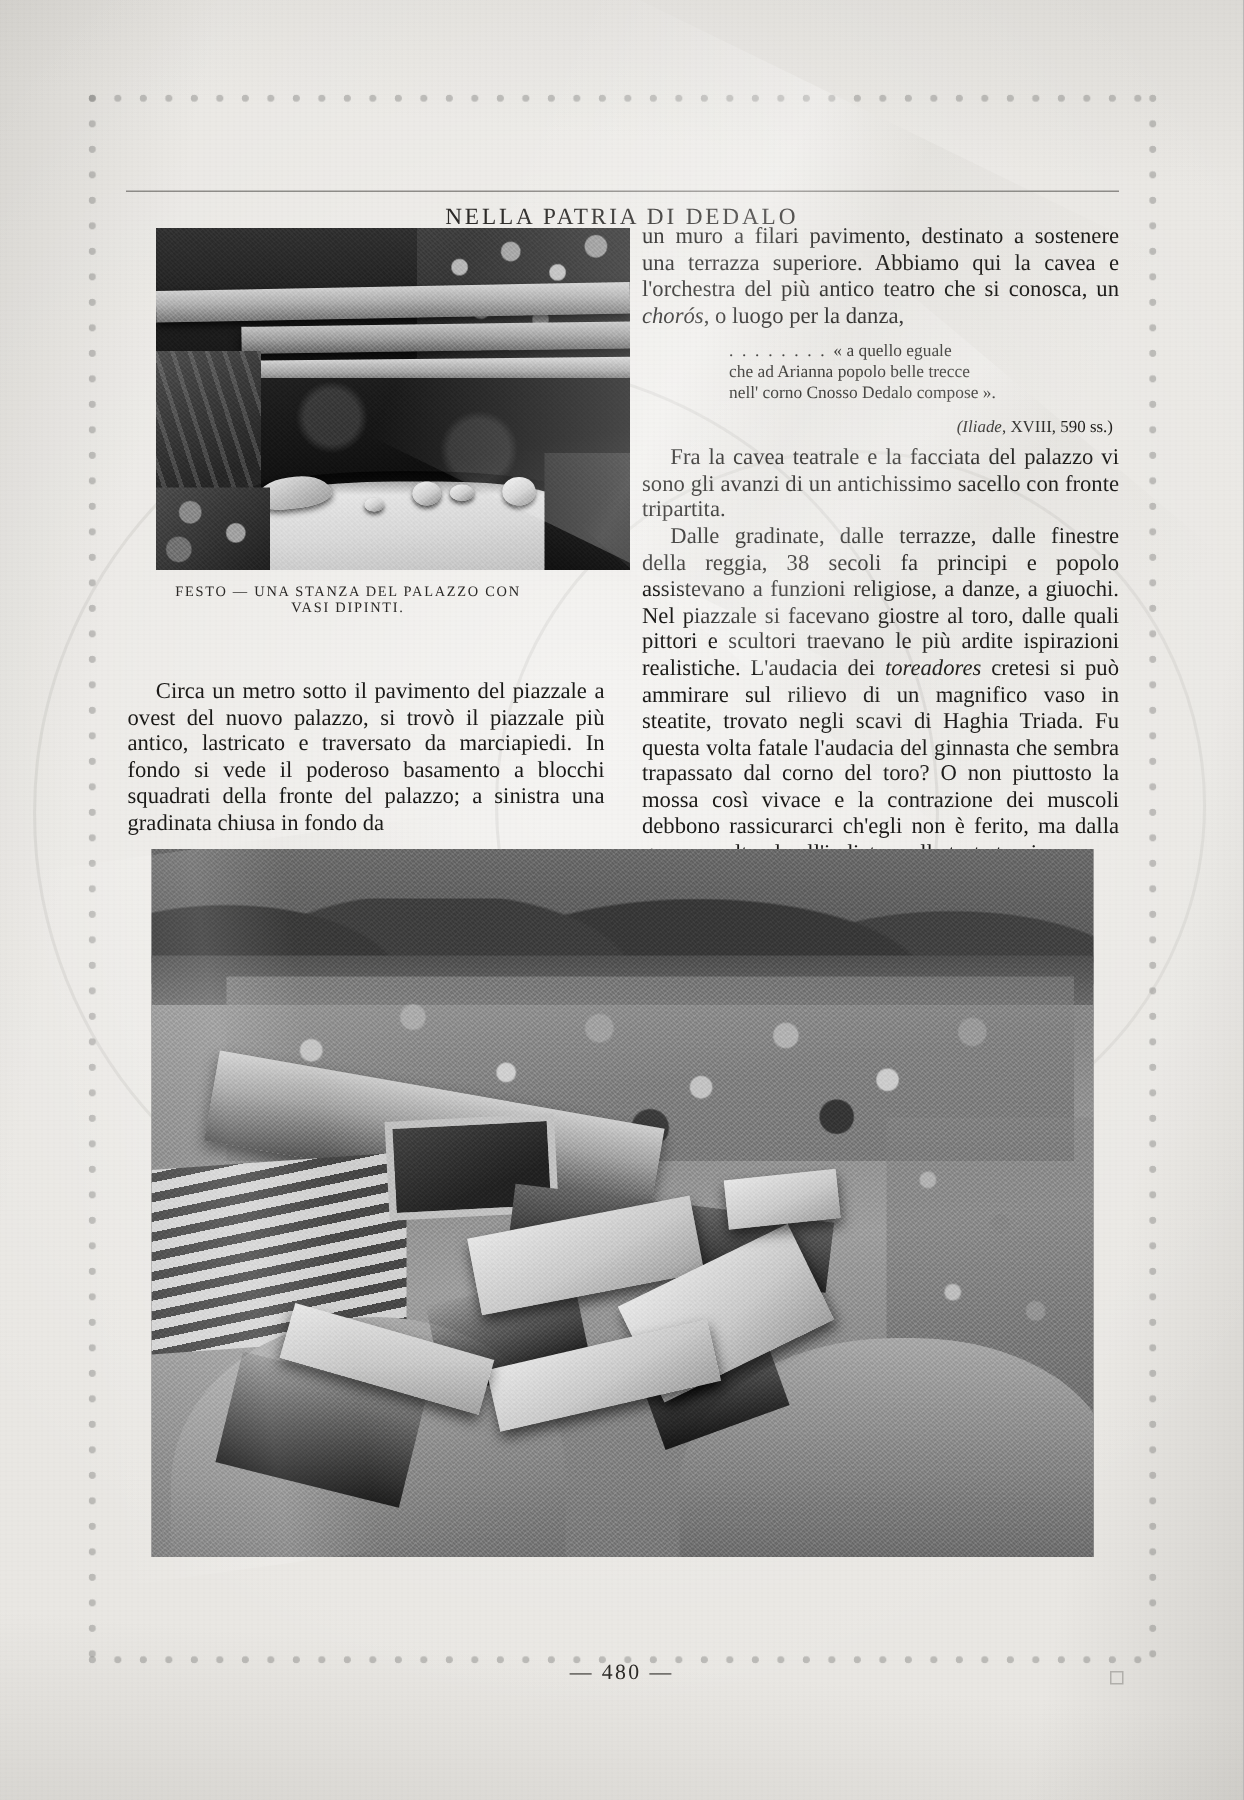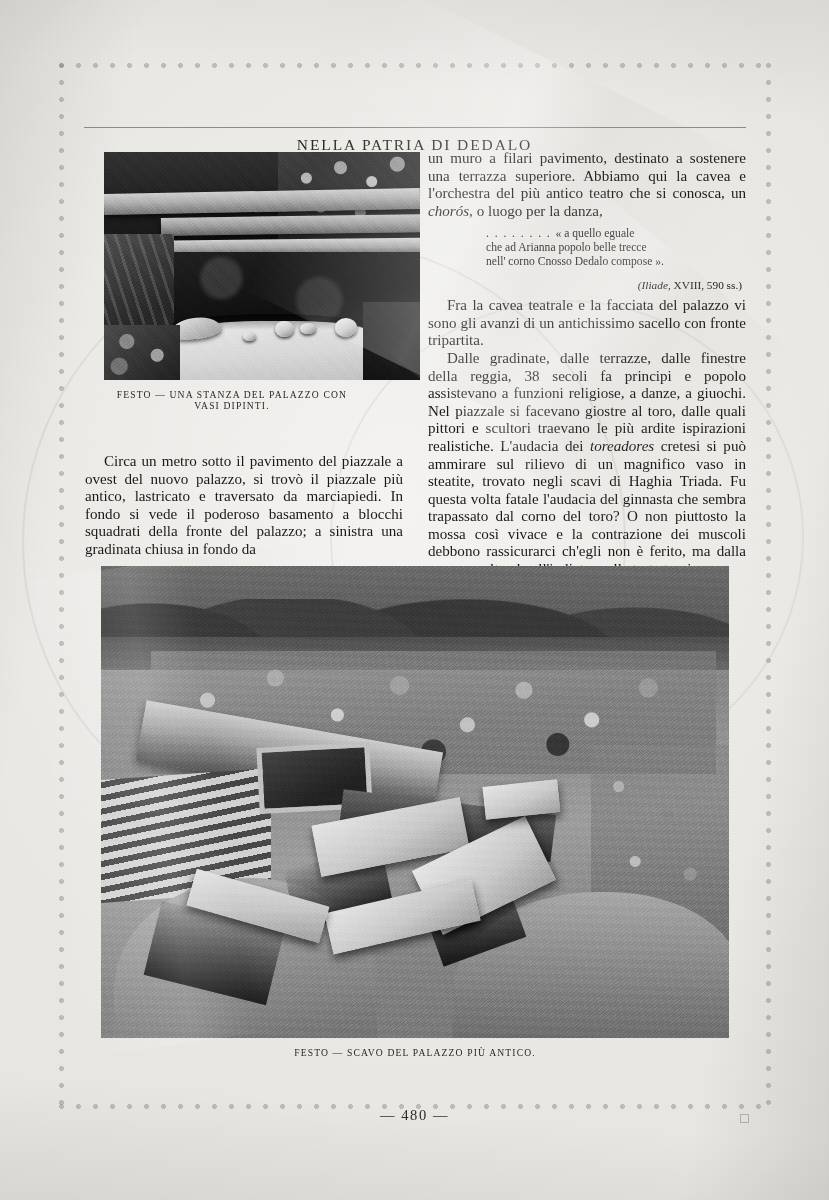--- a/index.html
+++ b/index.html
@@ -487,21 +487,20 @@
         <div class="p2-dark1"></div>
         <div class="p2-dark2"></div>
         <div class="p2-dark3"></div>
         <div class="p2-slab p2-slab1"></div>
         <div class="p2-slab p2-slab2"></div>
         <div class="p2-slab p2-slab3"></div>
         <div class="p2-slab p2-slab4"></div>
         <div class="p2-slab p2-slab5"></div>
         <div class="p2-grain"></div>
       </div>
-      <div class="caption">FESTO — SCAVO DEL PALAZZO PIÙ ANTICO.</div>
     </div>
 
     <div class="page-number">— 480 —</div>
     <div class="corner-mark"></div>
 
   </div>
 
   <div class="crease crease-a"></div>
   <div class="crease crease-b"></div>
   <div class="crease crease-c"></div>

